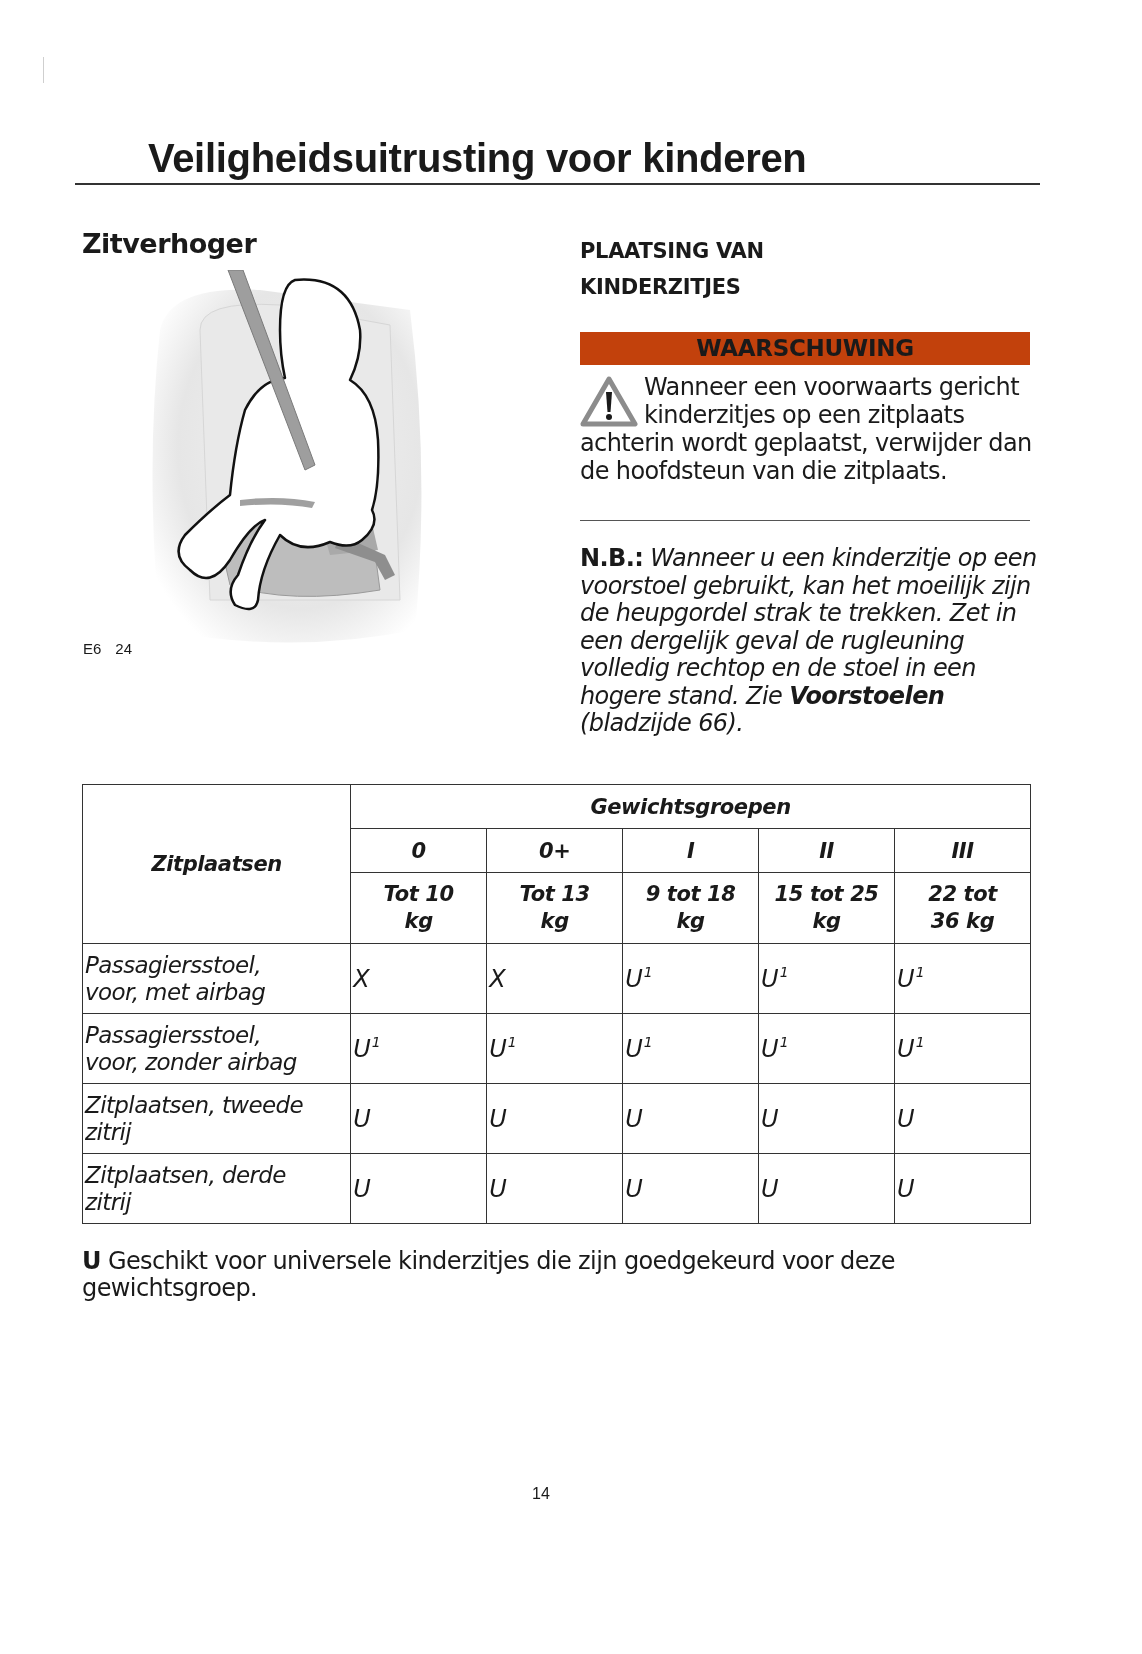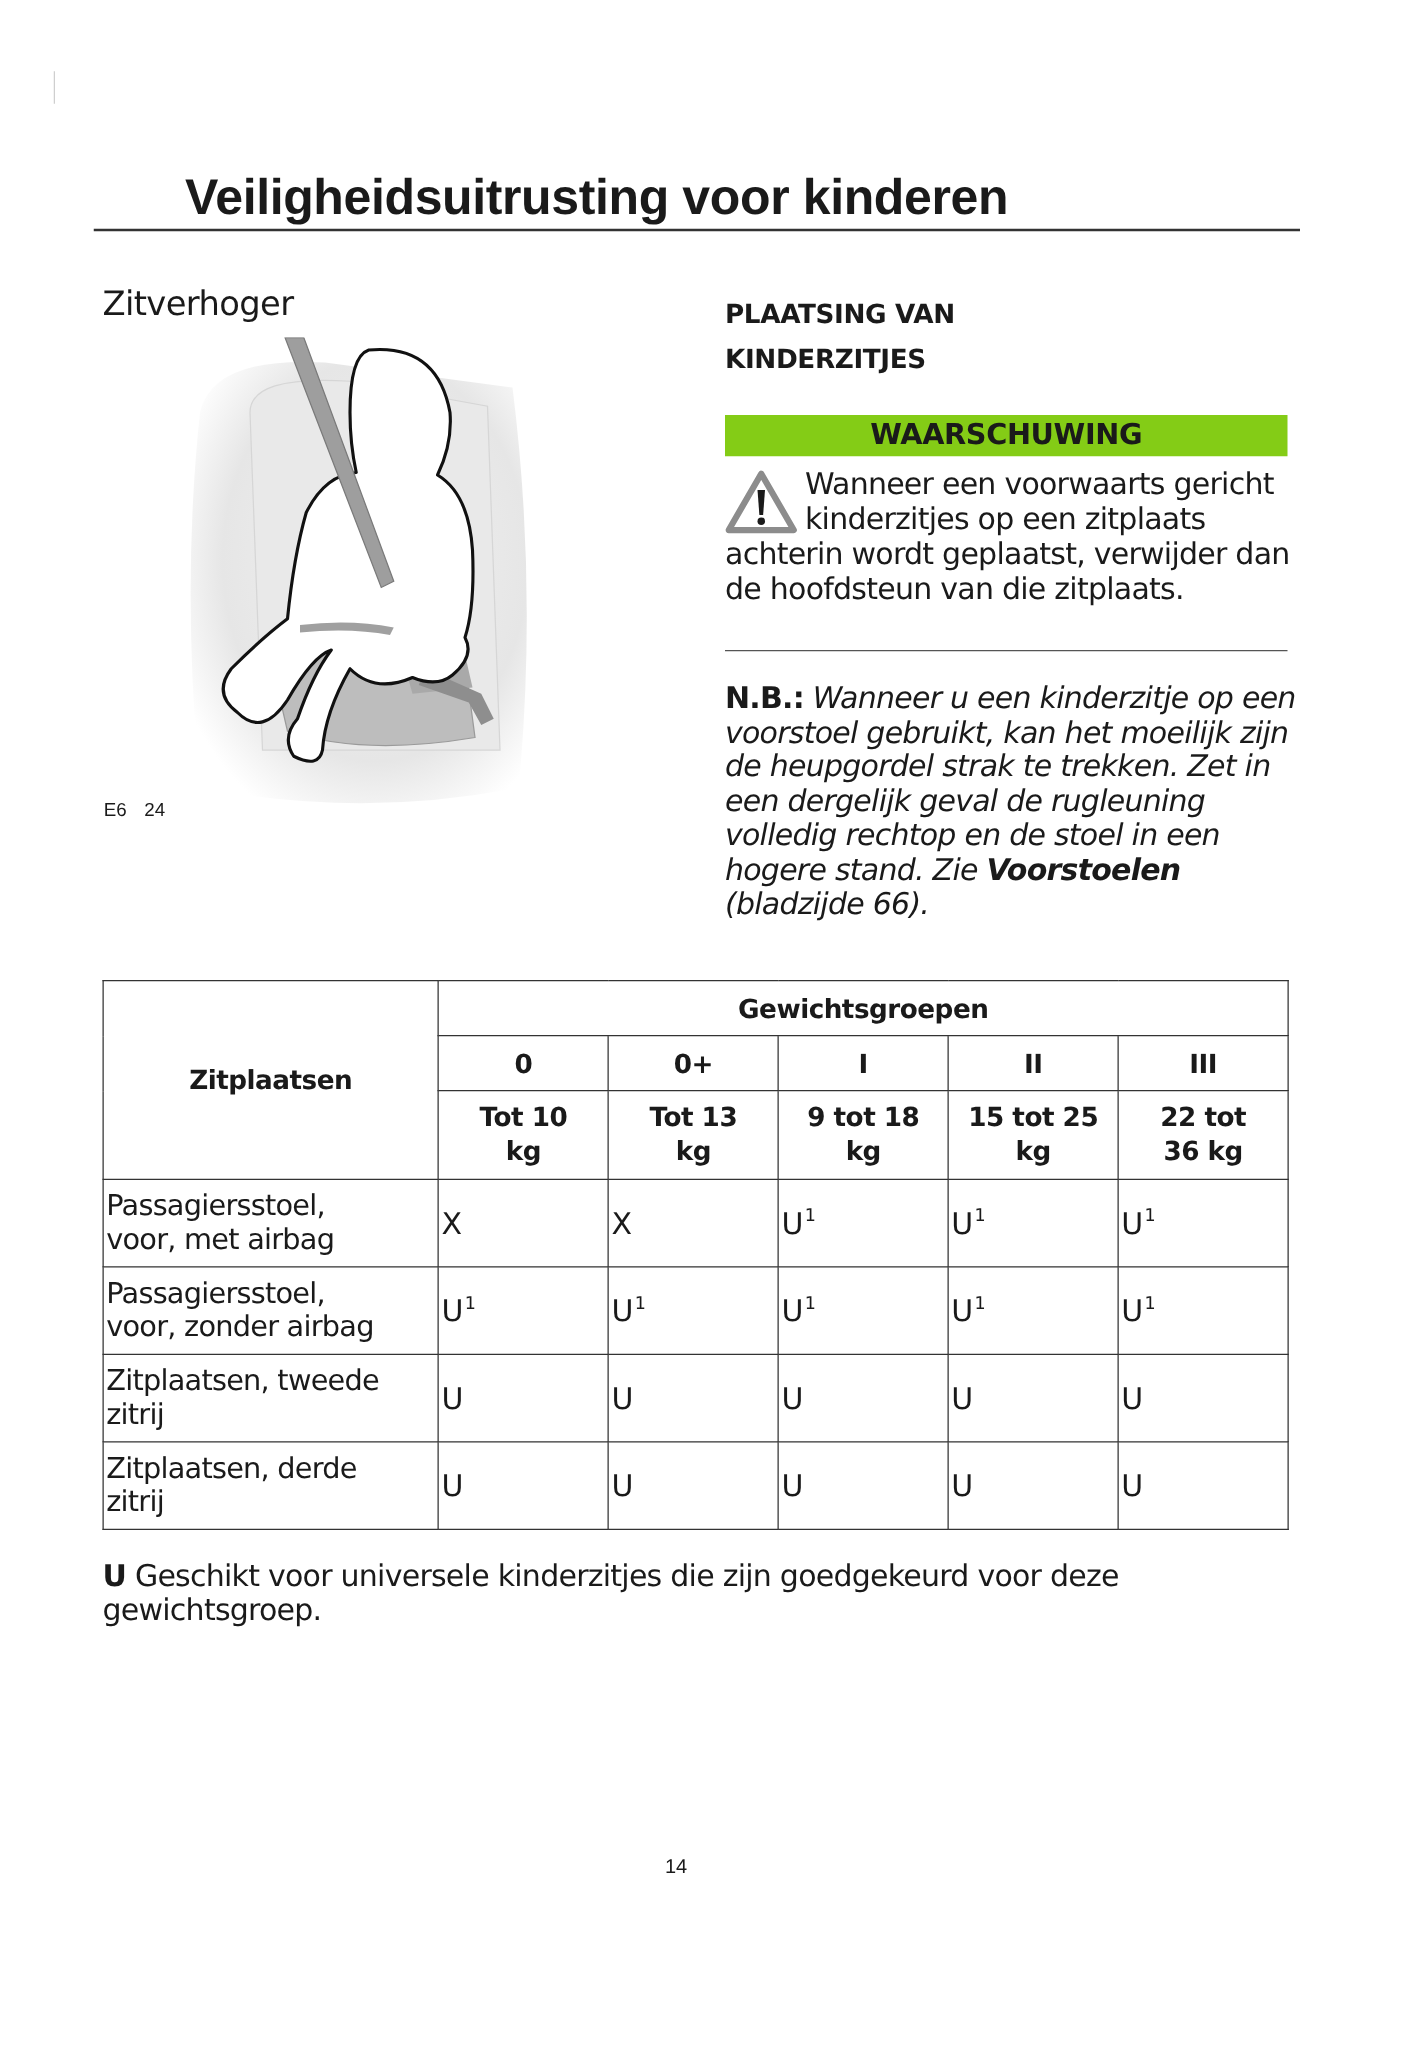--- a/index.html
+++ b/index.html
@@ -1,39 +1,39 @@
 <!DOCTYPE html>
 <html><head>
 <meta charset="utf-8">
 <style>
   html, body { margin:0; padding:0; background:#ffffff; }
   body { width:1142px; height:1654px; position:relative; overflow:hidden; color:#1a1a1a; font-family:"Liberation Sans", sans-serif; }
   .margin-mark { position:absolute; left:43px; top:57px; width:1px; height:26px; background:#cfcfcf; }
   .page-title { position:absolute; left:148px; top:136px; font-size:40px; font-weight:bold; letter-spacing:-0.3px; white-space:nowrap; }
   .title-rule { position:absolute; left:75px; top:183px; width:965px; height:2px; background:#333; }
 
-  .left-heading { position:absolute; left:82px; top:228px; font-size:27px; font-weight:normal; font-family:"DejaVu Sans", sans-serif; letter-spacing:-0.5px; }
+  .left-heading { position:absolute; left:82px; top:228px; font-size:27px; font-weight:bold; font-family:"DejaVu Sans", sans-serif; letter-spacing:-0.5px; }
   .illustration { position:absolute; left:140px; top:270px; width:290px; height:385px; }
   .fig-id { position:absolute; left:83px; top:640px; font-size:15px; }
   .fig-id span { margin-right:14px; }
 
   .right-heading { position:absolute; left:580px; top:233px; font-size:21px; font-weight:bold; font-family:"DejaVu Sans", sans-serif; line-height:36px; letter-spacing:-0.3px; }
-  .warning-bar { position:absolute; left:580px; top:332px; width:450px; height:33px; background:#84cc16; text-align:center; }
+  .warning-bar { position:absolute; left:580px; top:332px; width:450px; height:33px; background:#c2410c; text-align:center; }
   .warning-bar span { font-family:"DejaVu Sans", sans-serif; font-weight:bold; font-size:23px; line-height:33px; letter-spacing:-0.3px; }
   .warning-text { position:absolute; left:580px; top:373px; width:455px; font-size:24px; line-height:28px; font-family:"DejaVu Sans", sans-serif; letter-spacing:-0.6px; }
   .warning-icon { float:left; width:58px; height:52px; margin:3px 6px 0 0; }
   .warning-rule { position:absolute; left:580px; top:520px; width:450px; height:1px; background:#555; }
 
   .note { position:absolute; left:580px; top:545px; width:460px; font-size:24px; line-height:27.5px; font-family:"DejaVu Sans", sans-serif; letter-spacing:-0.6px; }
   .note .nb { font-weight:bold; font-style:normal; }
   .note .it { font-style:italic; }
   .note .ref { font-weight:bold; font-style:italic;margin-top:36px; }
 
   table.seats { position:absolute; left:82px; top:784px; width:949px; border-collapse:collapse; font-family:"Liberation Sans", sans-serif; }
-  table.seats td, table.seats th { border:1.5px solid #333; vertical-align:middle; padding:0 2px; }
+  table.seats td, table.seats th { border:1.5px solid #333; vertical-align:middle; padding:0 2px;font-style:italic; }
   table.seats th { font-weight:bold; font-size:21px; font-family:"DejaVu Sans", sans-serif; letter-spacing:-0.4px; }
   th.zit-h { width:266px; }
   th.grp-h { height:43px; }
   th.num-h { height:43px; width:134px; }
   th.kg-h { height:70px; line-height:27px; }
   td.rowlabel { font-size:23px; line-height:27px; height:69px; font-family:"DejaVu Sans", sans-serif; letter-spacing:-0.6px; }
   td.cell { font-size:24px; font-family:"DejaVu Sans", sans-serif; font-weight:normal; }
   td.cell sup { font-size:14px; vertical-align:10px; margin-left:1px; }
 
   .legend { position:absolute; left:82px; top:1248px; width:950px; font-size:24px; font-family:"DejaVu Sans", sans-serif; letter-spacing:-0.6px; line-height:27px; }

